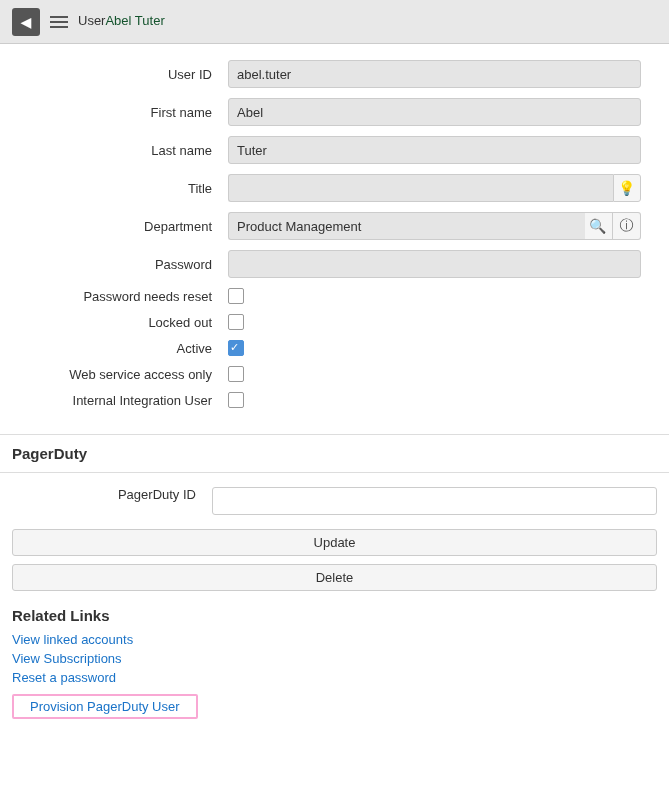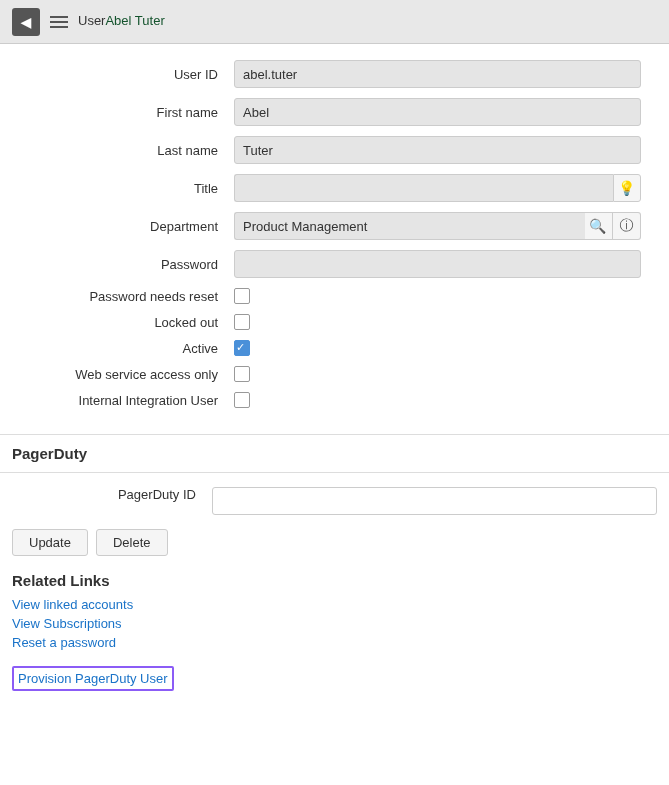--- a/index.html
+++ b/index.html
@@ -56,21 +56,20 @@
       color: #333;
     }
     .header-title .sub-title {
       font-size: 13px;
       color: #14532d;
     }
 
     
     .form-container {
       padding: 16px 16px;
-      margin-left: 6px;
     }
     .form-row {
       display: flex;
       align-items: center;
       margin-bottom: 10px;
       padding: 0 12px;
     }
     .form-label {
       width: 200px;
       text-align: right;
@@ -218,20 +217,21 @@
       padding: 0 8px;
       font-size: 13px;
       background: #fff;
     }
 
     
     .buttons-row {
       display: flex;
       gap: 8px;
       padding: 0 12px 16px 12px;
+      flex-direction: column;
     }
     .btn {
       padding: 5px 16px;
       border: 1px solid #ccc;
       background: #f5f5f5;
       border-radius: 3px;
       font-size: 13px;
       cursor: pointer;
       color: #333;
     }
@@ -249,24 +249,24 @@
     .related-link {
       display: block;
       color: #1a73c8;
       text-decoration: none;
       font-size: 13px;
       margin-bottom: 4px;
       cursor: pointer;
     }
     .related-link.highlighted {
       display: inline-block;
-      border: 2px solid #8b5cf6;
-      padding: 3px 4px;
+      border: 2px solid #f9a8d4;
+      padding: 3px 16px;
       border-radius: 2px;
-      margin-top: 12px;
+      margin-top: 5px;
     }
   </style>
 </head>
 <body>
 
 <div class="header">
   <div class="back-btn">
     <span>◀</span>
   </div>
   <div class="hamburger-icon">

